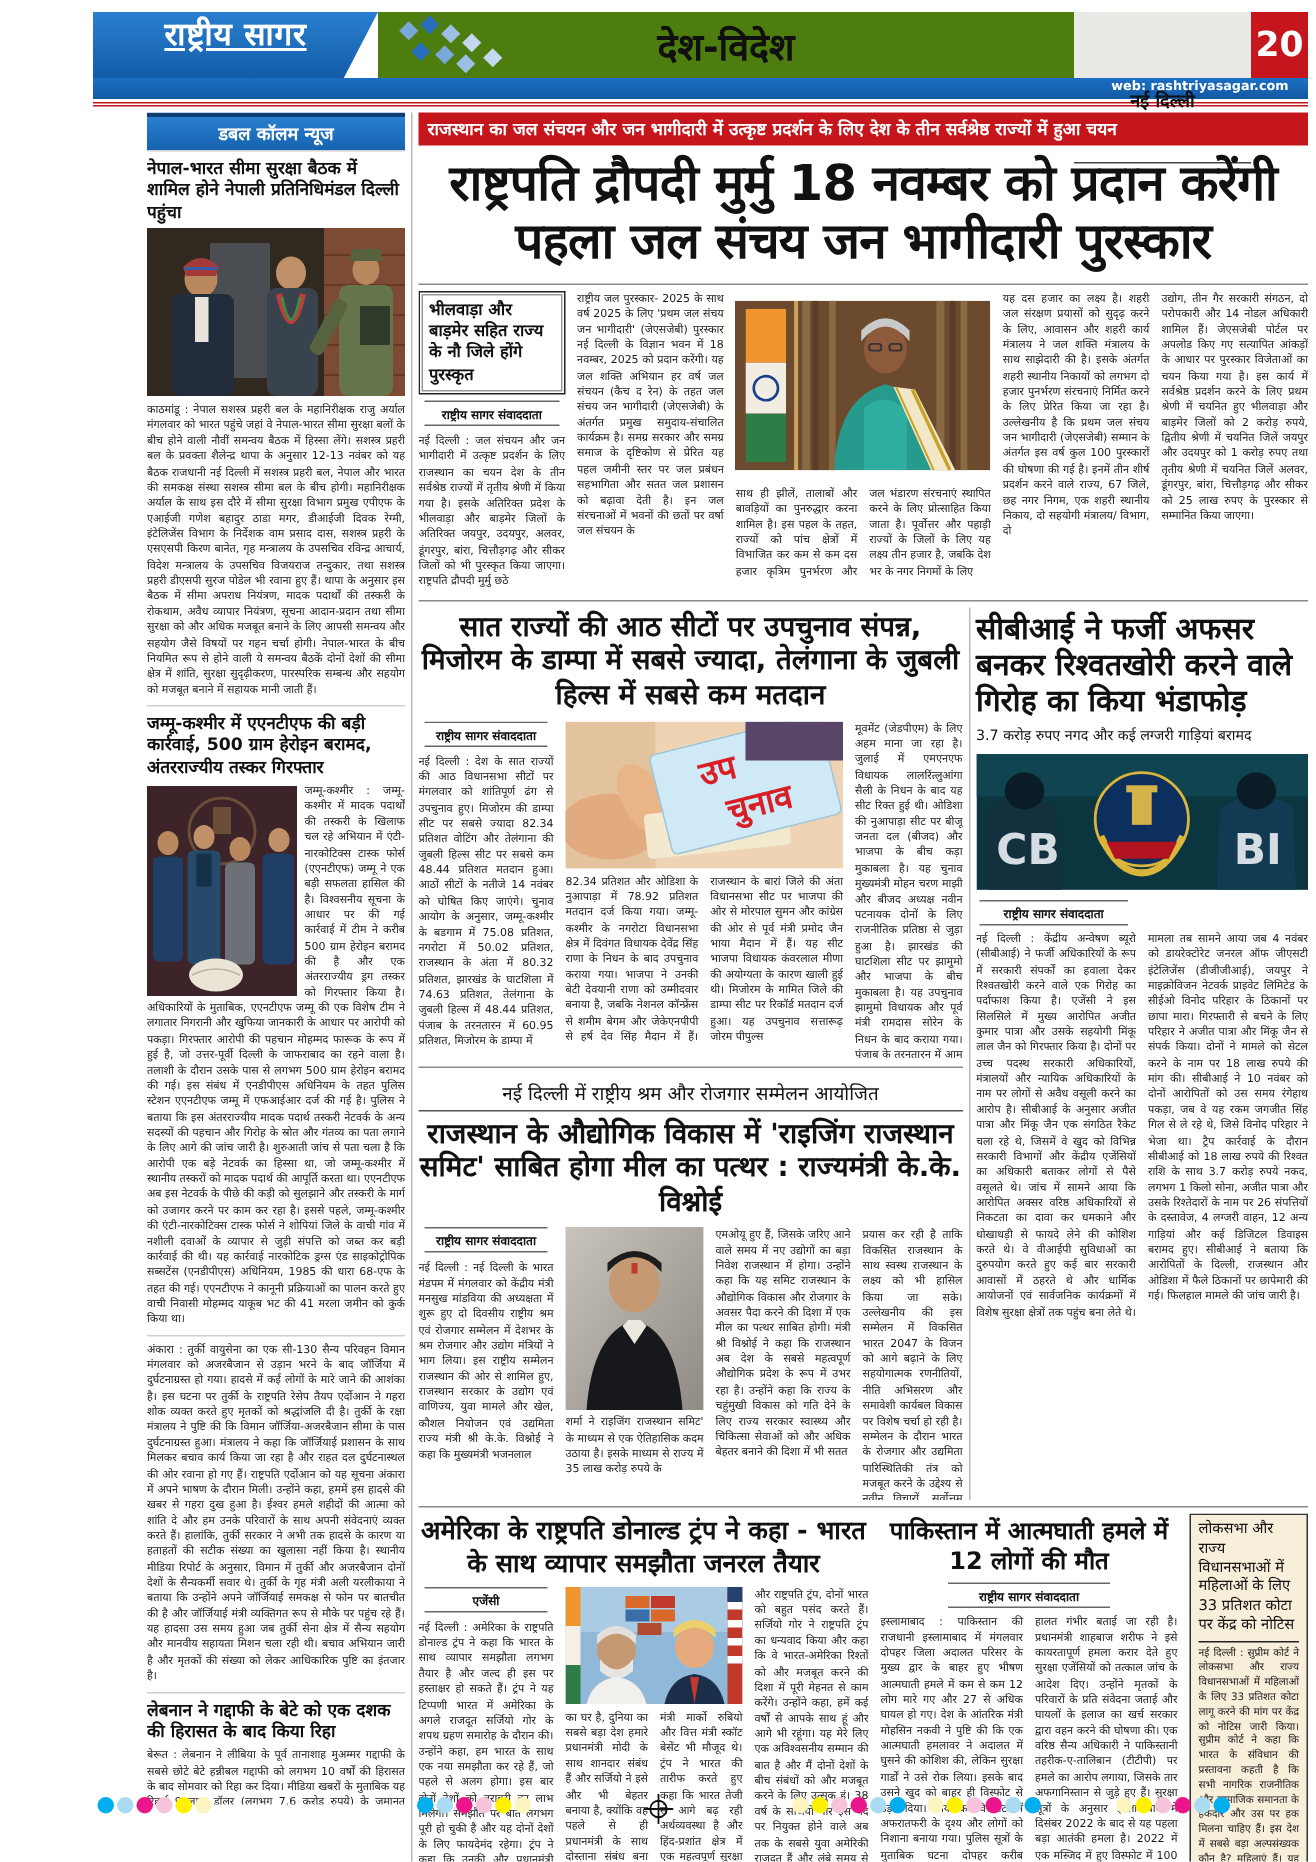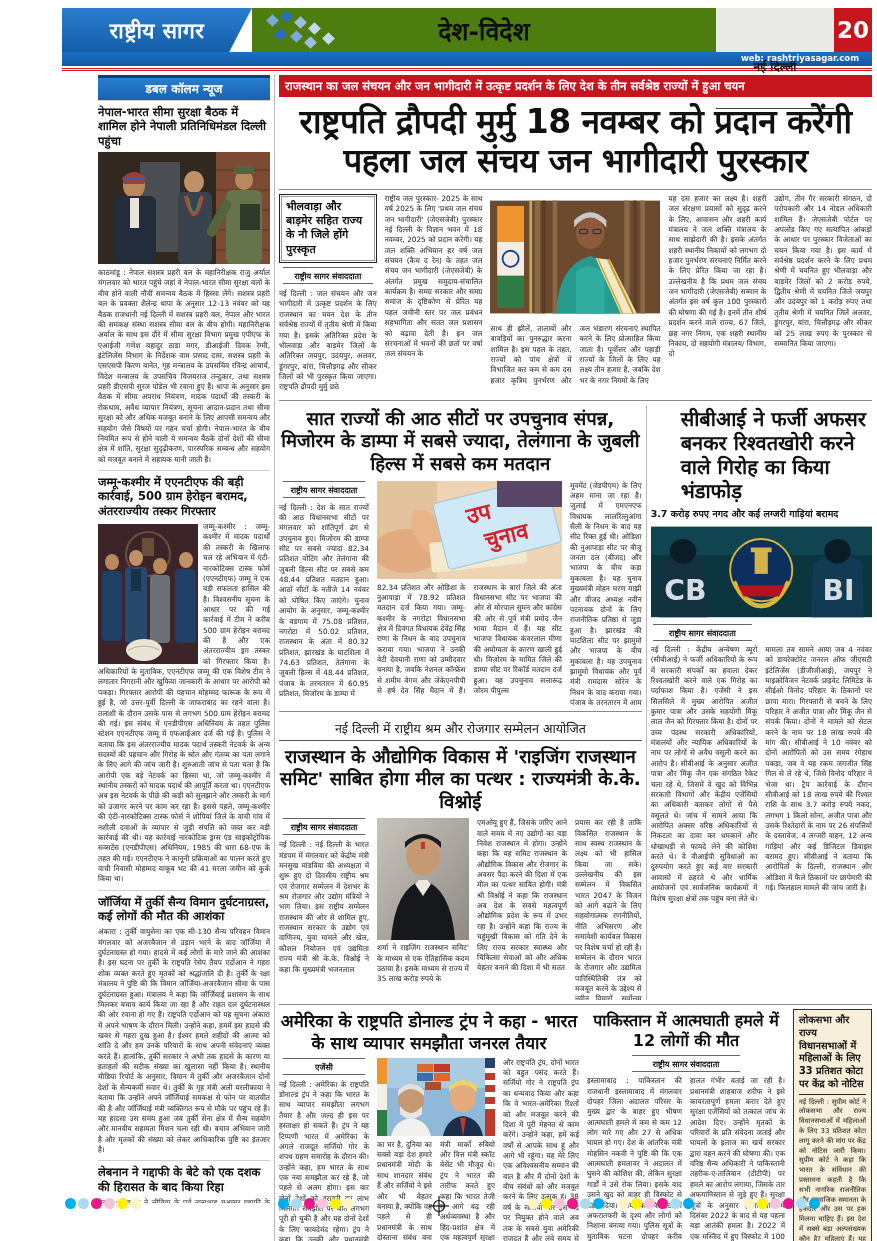--- a/index.html
+++ b/index.html
@@ -8,23 +8,24 @@
     width:877px; height:1241px; position:relative; overflow:hidden;
     font-family:"DejaVu Sans", sans-serif; color:#111;
   }
   .page { position:absolute; left:62px; top:8px; width:810px; }
 
   
   .masthead { width:100%; }
   .mast-row { display:flex; height:44px; }
   .logo-box {
     width:190px; background:linear-gradient(180deg,#2a7fd0,#135da8);
-    color:#fff; display:flex; align-items:center; justify-content:center;
+    color:#fff; display:flex; justify-content:center;
     font-size:21px; font-weight:bold; clip-path:polygon(0 0,100% 0,88% 100%,0 100%);
     letter-spacing:.5px;
+    text-decoration:underline;
   }
   .mast-mid { flex:1; background:#4d7c0f; display:flex; align-items:center; position:relative; }
   .diamonds { position:absolute; left:14px; top:4px; width:80px; height:36px; }
   .diamonds i { position:absolute; width:9px; height:9px; transform:rotate(45deg); display:block; }
   .section-title { width:100%; text-align:center; font-size:25px; font-weight:bold; color:#101010; }
   .date-box { width:118px; background:#e9e9e6; text-align:center; padding-top:4px; }
   .date-city { font-size:12px; font-weight:bold; border-bottom:1px solid #444; display:inline-block; padding:0 10px 1px;margin-top:46px; }
   .date-line { font-size:7.5px; margin-top:2px; border-bottom:1px solid #444; padding-bottom:19px; }
   .pageno-box { width:38px; background:#c4161c; color:#fff; font-size:23px; font-weight:bold;
     display:flex; align-items:center; justify-content:center; }
@@ -69,29 +70,29 @@
   .vline { width:1px; background:#b9b9b9; margin:0 4px; }
 
   .sec-headline { font-size:18.5px; font-weight:bold; line-height:1.22; text-align:center; padding:3px 0 5px; }
   .flex-cols { display:flex; gap:8px; overflow:hidden; }
   .col-90 { width:90px; }
   .col-185 { width:185px; }
   .under-photo-2col { column-count:2; column-gap:8px; margin-top:4px; }
 
   .mini-kicker { font-size:12.5px; text-align:center; padding:4px 0 3px; border-bottom:1px solid #555; margin-bottom:2px; }
 
-  .cbi-headline { font-size:20px; font-weight:bold; line-height:1.2; padding:2px 0 3px;margin-left:30px; }
-  .cbi-subhead { font-size:9.5px; font-weight:bold; padding:1px 0 4px; }
+  .cbi-headline { font-size:20px; font-weight:bold; line-height:1.2; padding:2px 0 3px; }
+  .cbi-subhead { font-size:9.5px; font-weight:normal; padding:1px 0 4px; }
   .body-2col { column-count:2; column-gap:8px; }
 
   .bottom-band { display:flex; gap:8px; height:292px; overflow:hidden; margin-top:2px; }
   .trump-block { width:300px; }
   .pak-block { width:198px; }
   .notice-box { flex:1; border:1px solid #333; background:#f8efdb; padding:4px 5px; }
-  .notice-headline { font-size:9.8px; font-weight:bold; line-height:1.3; border-bottom:1.5px solid #222; padding-bottom:3px; margin-bottom:3px; }
+  .notice-headline { font-size:9.8px; font-weight:normal; line-height:1.3; border-bottom:1.5px solid #222; padding-bottom:3px; margin-bottom:3px; }
   .trump-headline { font-size:17px; font-weight:bold; line-height:1.25; text-align:center; padding:2px 0 4px; }
   .pak-headline { font-size:16px; font-weight:bold; line-height:1.25; text-align:center; padding:2px 0 4px; }
   .trump-cols { display:flex; gap:8px; overflow:hidden; }
 
   
   .reg-row { position:absolute; left:0; top:1198px; width:877px; height:16px; }
   .dot-group { position:absolute; top:0; display:flex; gap:2px; }
   .reg-dot { width:11px; height:11px; border-radius:50%; display:inline-block; }
   .crosshair { position:absolute; left:429px; top:-2px; }
 </style>
@@ -179,21 +180,20 @@
           <rect x="52" y="51" width="20" height="68" rx="4" fill="#6e7078"></rect>
           <ellipse cx="88" cy="36" rx="7" ry="8" fill="#c09068"></ellipse>
           <rect x="77" y="45" width="21" height="74" rx="4" fill="#1f3f66"></rect>
           <ellipse cx="46" cy="126" rx="18" ry="11" fill="#e9e4d6"></ellipse>
           <path d="M30 126 Q46 118 62 126" stroke="#b9b29e" fill="none"></path>
         </svg>
         <div class="body-text">जम्मू-कश्मीर : जम्मू-कश्मीर में मादक पदार्थों की तस्करी के खिलाफ चल रहे अभियान में एंटी-नारकोटिक्स टास्क फोर्स (एएनटीएफ) जम्मू ने एक बड़ी सफलता हासिल की है। विश्वसनीय सूचना के आधार पर की गई कार्रवाई में टीम ने करीब 500 ग्राम हेरोइन बरामद की है और एक अंतरराज्यीय ड्रग तस्कर को गिरफ्तार किया है। अधिकारियों के मुताबिक, एएनटीएफ जम्मू की एक विशेष टीम ने लगातार निगरानी और खुफिया जानकारी के आधार पर आरोपी को पकड़ा। गिरफ्तार आरोपी की पहचान मोहम्मद फारूक के रूप में हुई है, जो उत्तर-पूर्वी दिल्ली के जाफराबाद का रहने वाला है। तलाशी के दौरान उसके पास से लगभग 500 ग्राम हेरोइन बरामद की गई। इस संबंध में एनडीपीएस अधिनियम के तहत पुलिस स्टेशन एएनटीएफ जम्मू में एफआईआर दर्ज की गई है। पुलिस ने बताया कि इस अंतरराज्यीय मादक पदार्थ तस्करी नेटवर्क के अन्य सदस्यों की पहचान और गिरोह के स्रोत और गंतव्य का पता लगाने के लिए आगे की जांच जारी है। शुरुआती जांच से पता चला है कि आरोपी एक बड़े नेटवर्क का हिस्सा था, जो जम्मू-कश्मीर में स्थानीय तस्करों को मादक पदार्थ की आपूर्ति करता था। एएनटीएफ अब इस नेटवर्क के पीछे की कड़ी को सुलझाने और तस्करी के मार्ग को उजागर करने पर काम कर रहा है। इससे पहले, जम्मू-कश्मीर की एंटी-नारकोटिक्स टास्क फोर्स ने शोपियां जिले के वाची गांव में नशीली दवाओं के व्यापार से जुड़ी संपत्ति को जब्त कर बड़ी कार्रवाई की थी। यह कार्रवाई नारकोटिक ड्रग्स एंड साइकोट्रोपिक सब्सटेंस (एनडीपीएस) अधिनियम, 1985 की धारा 68-एफ के तहत की गई। एएनटीएफ ने कानूनी प्रक्रियाओं का पालन करते हुए वाची निवासी मोहम्मद याकूब भट की 41 मरला जमीन को कुर्क किया था।</div>
       </div>
 
       <div class="rail-story">
-        <div class="rail-headline">जॉर्जिया में तुर्की सैन्य विमान दुर्घटनाग्रस्त, कई लोगों की मौत की आशंका</div>
         <div class="body-text">अंकारा : तुर्की वायुसेना का एक सी-130 सैन्य परिवहन विमान मंगलवार को अजरबैजान से उड़ान भरने के बाद जॉर्जिया में दुर्घटनाग्रस्त हो गया। हादसे में कई लोगों के मारे जाने की आशंका है। इस घटना पर तुर्की के राष्ट्रपति रेसेप तैयप एर्दोआन ने गहरा शोक व्यक्त करते हुए मृतकों को श्रद्धांजलि दी है। तुर्की के रक्षा मंत्रालय ने पुष्टि की कि विमान जॉर्जिया-अजरबैजान सीमा के पास दुर्घटनाग्रस्त हुआ। मंत्रालय ने कहा कि जॉर्जियाई प्रशासन के साथ मिलकर बचाव कार्य किया जा रहा है और राहत दल दुर्घटनास्थल की ओर रवाना हो गए हैं। राष्ट्रपति एर्दोआन को यह सूचना अंकारा में अपने भाषण के दौरान मिली। उन्होंने कहा, हममें इस हादसे की खबर से गहरा दुख हुआ है। ईश्वर हमले शहीदों की आत्मा को शांति दे और हम उनके परिवारों के साथ अपनी संवेदनाएं व्यक्त करते हैं। हालांकि, तुर्की सरकार ने अभी तक हादसे के कारण या हताहतों की सटीक संख्या का खुलासा नहीं किया है। स्थानीय मीडिया रिपोर्ट के अनुसार, विमान में तुर्की और अजरबैजान दोनों देशों के सैन्यकर्मी सवार थे। तुर्की के गृह मंत्री अली यरलीकाया ने बताया कि उन्होंने अपने जॉर्जियाई समकक्ष से फोन पर बातचीत की है और जॉर्जियाई मंत्री व्यक्तिगत रूप से मौके पर पहुंच रहे हैं। यह हादसा उस समय हुआ जब तुर्की सेना क्षेत्र में सैन्य सहयोग और मानवीय सहायता मिशन चला रही थी। बचाव अभियान जारी है और मृतकों की संख्या को लेकर आधिकारिक पुष्टि का इंतजार है।</div>
       </div>
 
       <div class="rail-story">
         <div class="rail-headline">लेबनान ने गद्दाफी के बेटे को एक दशक की हिरासत के बाद किया रिहा</div>
         <div class="body-text">बेरूत : लेबनान ने लीबिया के पूर्व तानाशाह मुअम्मर गद्दाफी के सबसे छोटे बेटे हन्नीबल गद्दाफी को लगभग 10 वर्षों की हिरासत के बाद सोमवार को रिहा कर दिया। मीडिया खबरों के मुताबिक यह रिहाई 9 लाख डॉलर (लगभग 7.6 करोड़ रुपये) के जमानत भुगतान के बाद हुई, जो मूल रूप से निर्धारित 110 लाख डॉलर से काफी कम थी। 49 वर्षीय हन्नीबल गद्दाफी को दिसंबर 2015 में लेबनान पहुंचने पर गिरफ्तार कर लिया गया था। उन पर आरोप था कि उन्होंने 1978 में लेबनानी इमाम मूसा अल-सद्र के अपहरण और हत्या के बारे में जानकारी छिपाई, जो उनके पिता के शासनकाल के दौरान हुई थी। यह घटना लेबनानी शिया आंदोलन 'अमल मिलिशिया' से जुड़ी थी, जिसे उनके पिता का समर्थन था। इस बीच लेबनानी न्यायिक स्रोतों के अनुसार, हन्नीबल की कानूनी टीम ने पिछले महीने अदालत के उस फैसले के खिलाफ अपील की थी, जिसमें उसकी रिहाई के लिए 110 लाख डॉलर की जमानत तय की गई थी। हालांकि बाद में अदालत ने जमानत राशि घटाकर नौ लाख डॉलर कर दी। इसके बाद ही हन्नीबल की रिहाई की प्रक्रिया पूरी की गई।</div>
       </div>
     </div>
 
     <div class="rail-divider"></div>

